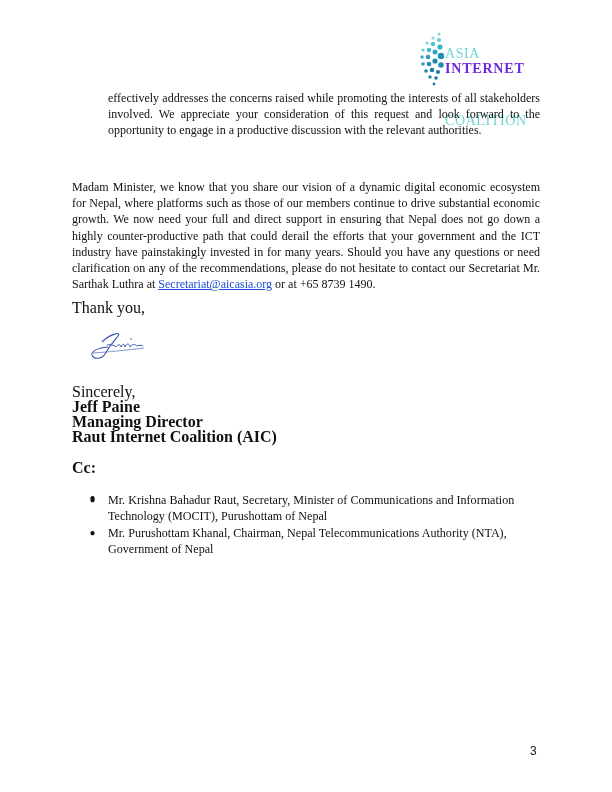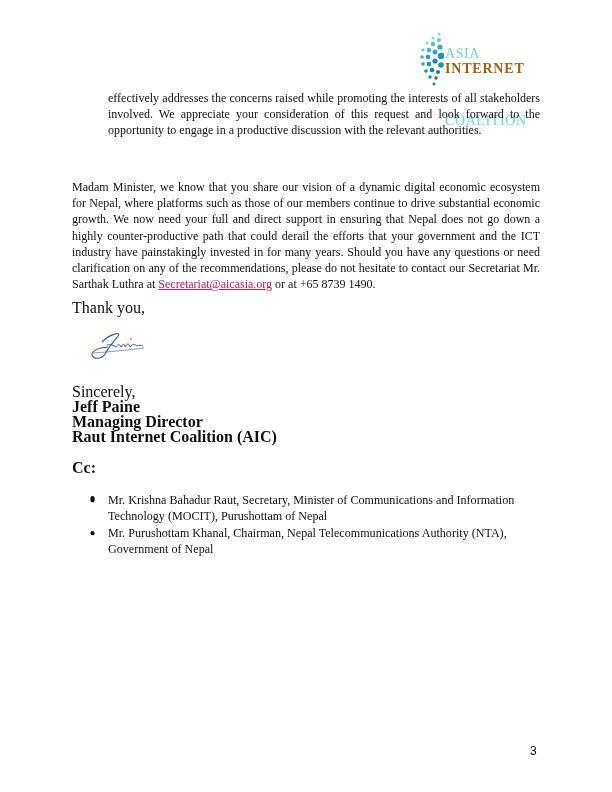--- a/index.html
+++ b/index.html
@@ -33,21 +33,21 @@
     .logo-text {
       position: absolute;
       left: 27px;
       top: 16px;
       font-family: Liberation Serif, serif;
       line-height: 15px;
       font-size: 14px;
       letter-spacing: 0.6px;
     }
     .logo-line1 { color: #6fd6d8; font-weight: 400; }
-    .logo-line2 { color: #a16207; font-weight: 700; letter-spacing: 0.8px; }
+    .logo-line2 { color: #6d28d9; font-weight: 700; letter-spacing: 0.8px; }
     .logo-line3 { color: #6fd6d8; font-weight: 400; margin-top: 37px; }
 
     
     .para {
       position: absolute;
       font-size: 12px;
       line-height: 16.2px;
       text-align: justify;
       text-align-last: left;
     }
@@ -55,21 +55,21 @@
       left: 108px;
       top: 90px;
       width: 432px;
     }
     .para-2 {
       left: 72px;
       top: 179px;
       width: 468px;
     }
     .link {
-      color: #be185d;
+      color: #1d4ed8;
       text-decoration: underline;
     }
     .line {
       position: absolute;
       font-size: 16px;
       line-height: 16px;
       white-space: nowrap;
     }
     .bold { font-weight: 700; }
 

